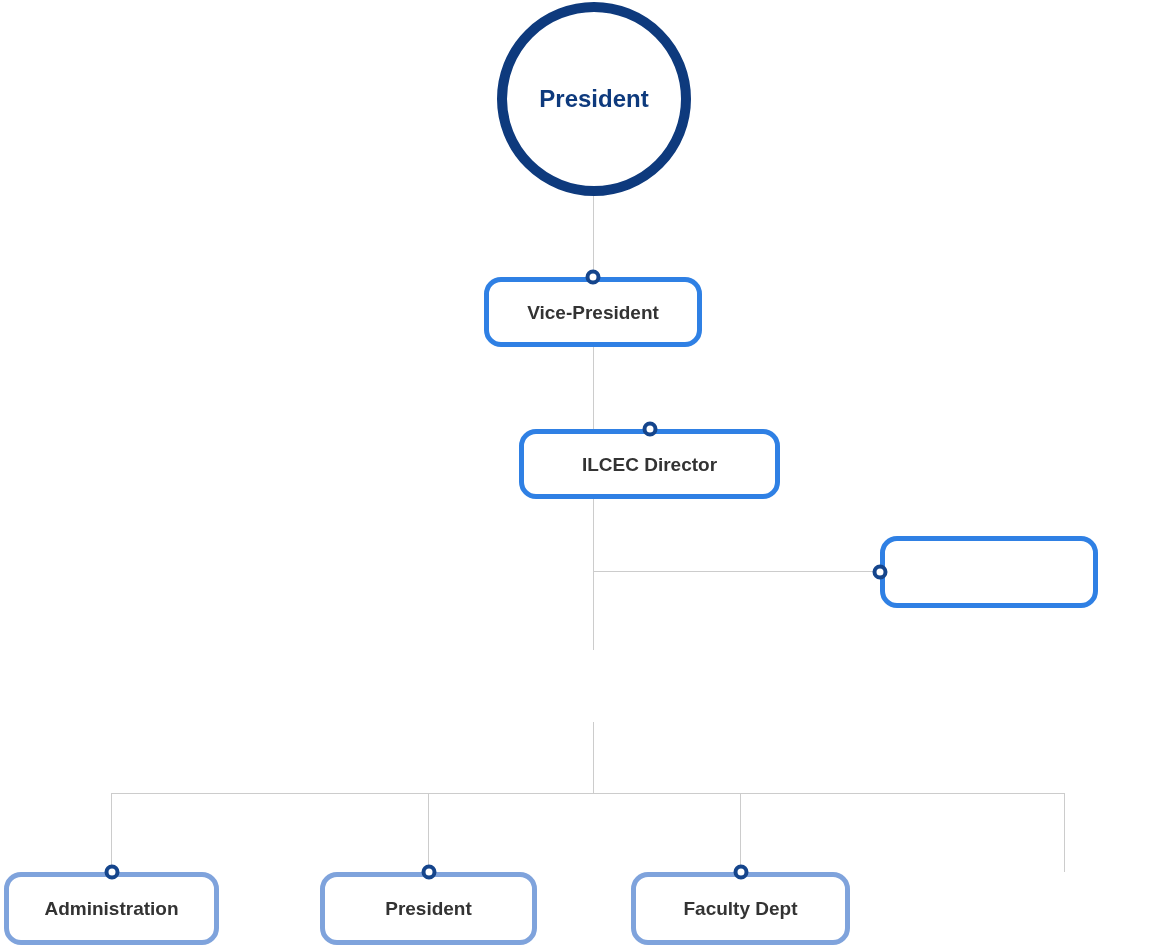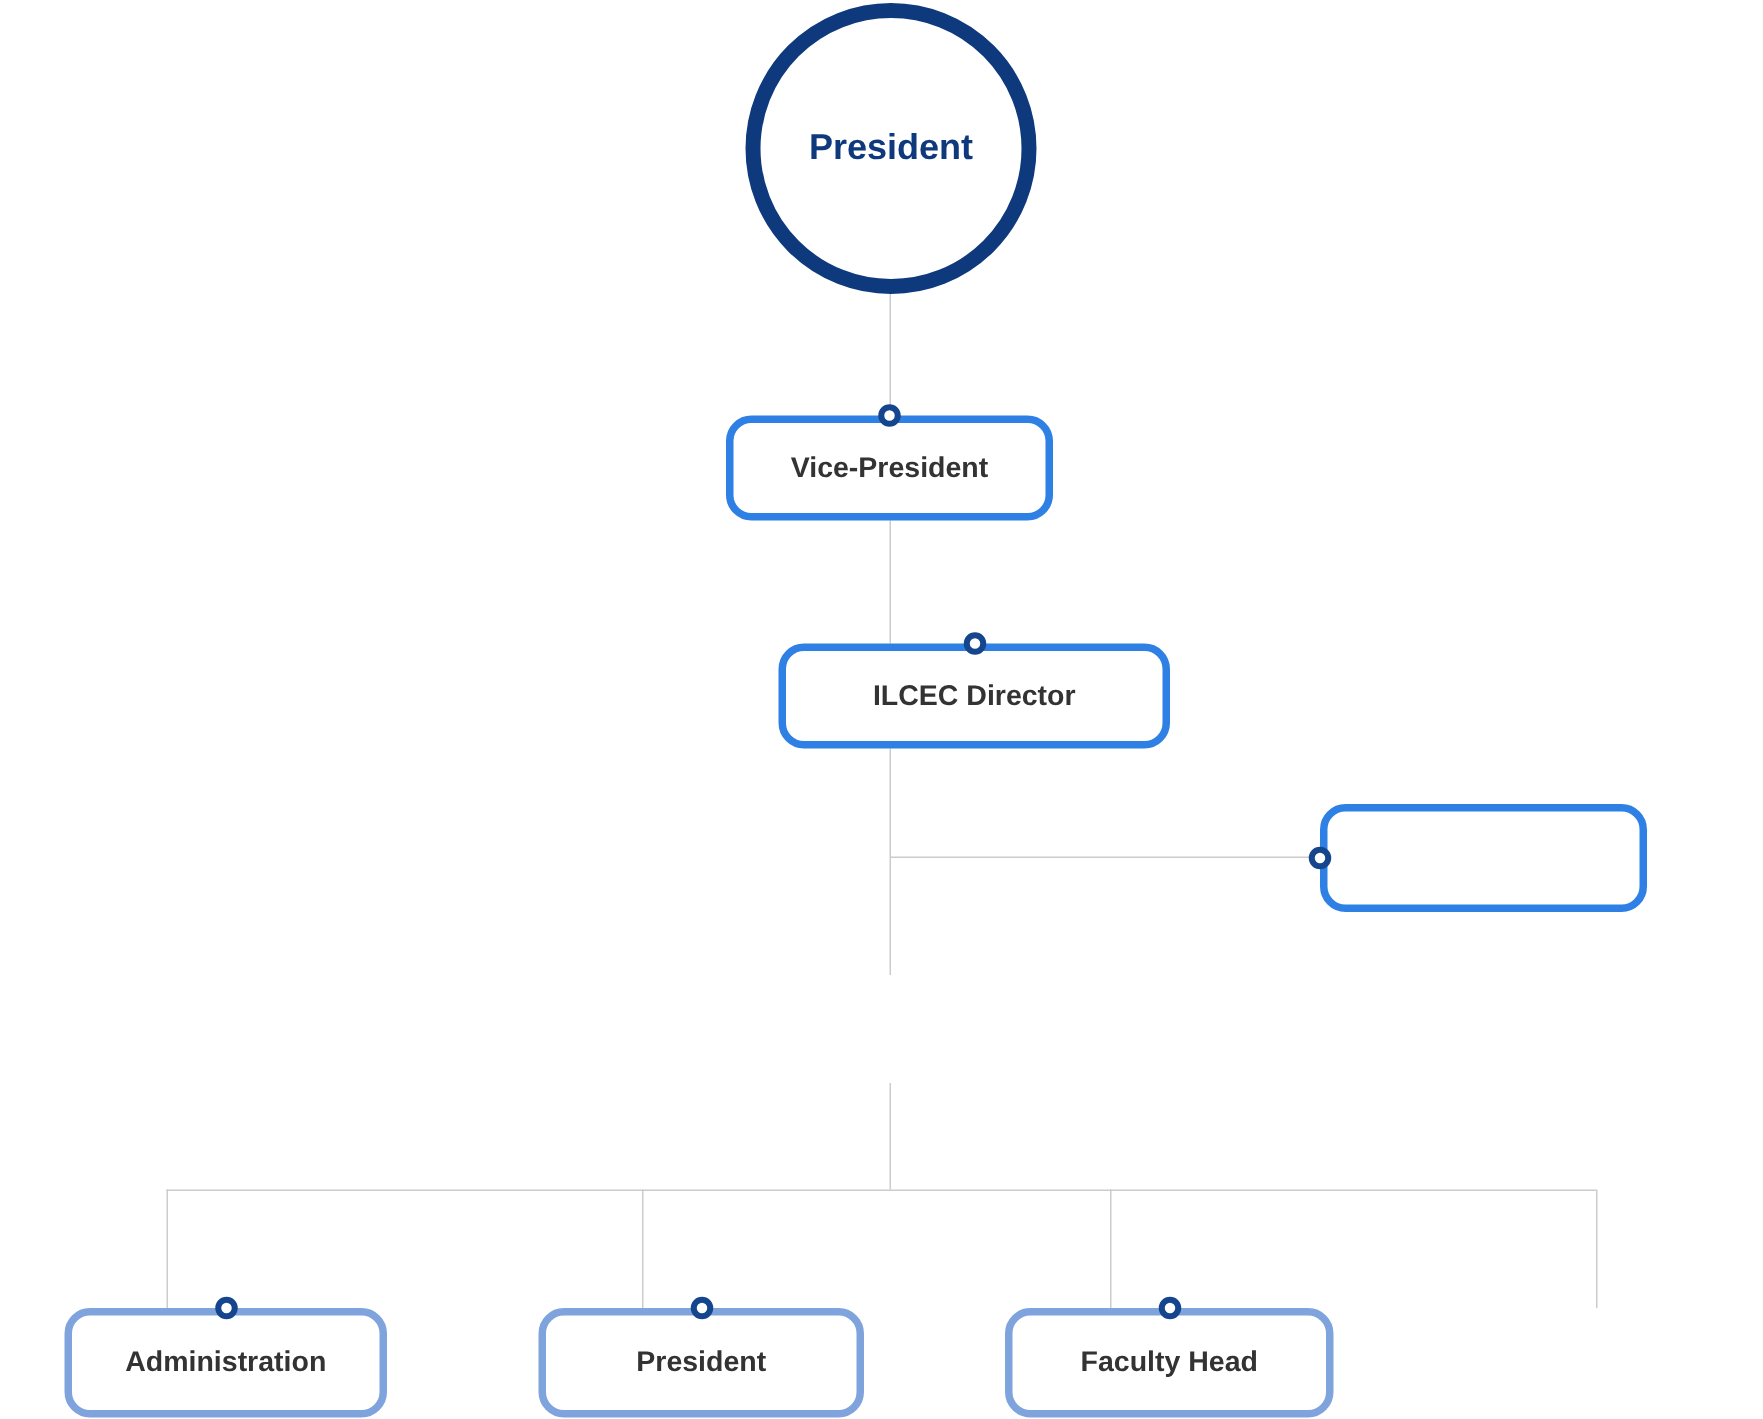--- a/index.html
+++ b/index.html
@@ -31,21 +31,21 @@
     position: absolute;
     background: #ffffff;
     box-sizing: border-box;
     display: flex;
     align-items: center;
     justify-content: center;
     text-align: center;
   }
   .node.box { border-radius: 17px; }
   .node.primary   { border: 5px solid #2f80e4; }
-  .node.secondary { border: 5px solid #7fa3dc; margin-left: 39px; }
+  .node.secondary { border: 5px solid #7fa3dc; }
   .node .label {
     font-size: 19px;
     font-weight: 700;
     color: #333333;
     line-height: 25px;
     white-space: pre-line;
   }
   .node.circle {
     left: 497px; top: 2px;
     width: 194px; height: 194px;
@@ -119,17 +119,17 @@
     <span class="label">Administration</span>
   </div>
 
   <div class="node box secondary" id="n-admis">
     <span class="dot top"></span>
     <span class="label">President</span>
   </div>
 
   <div class="node box secondary" id="n-fdept">
     <span class="dot top"></span>
-    <span class="label">Faculty Head</span>
+    <span class="label">Faculty Dept</span>
   </div>
 
 
 </div>
 
 </body></html>

